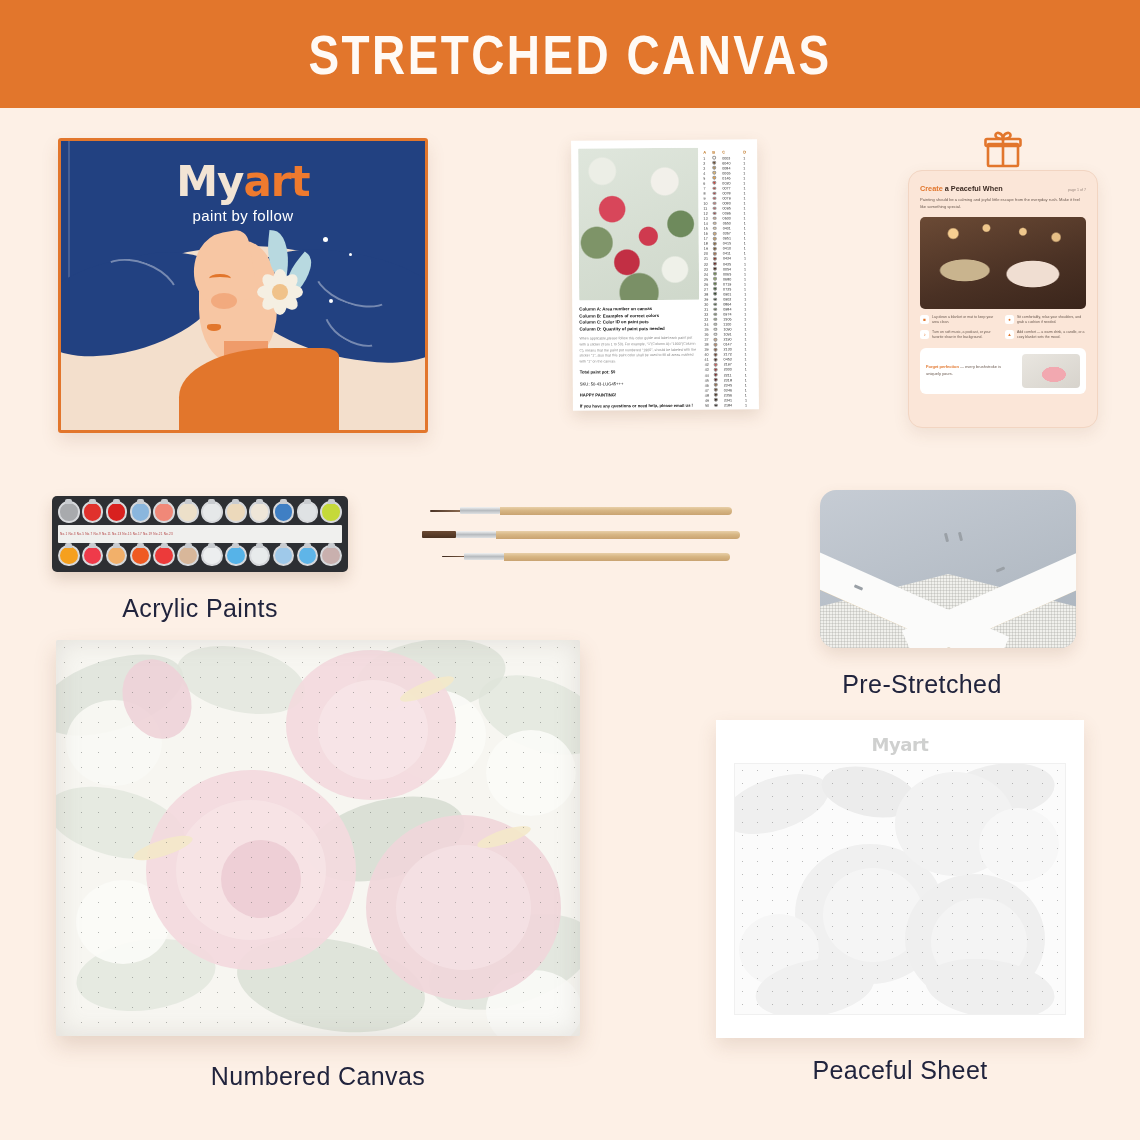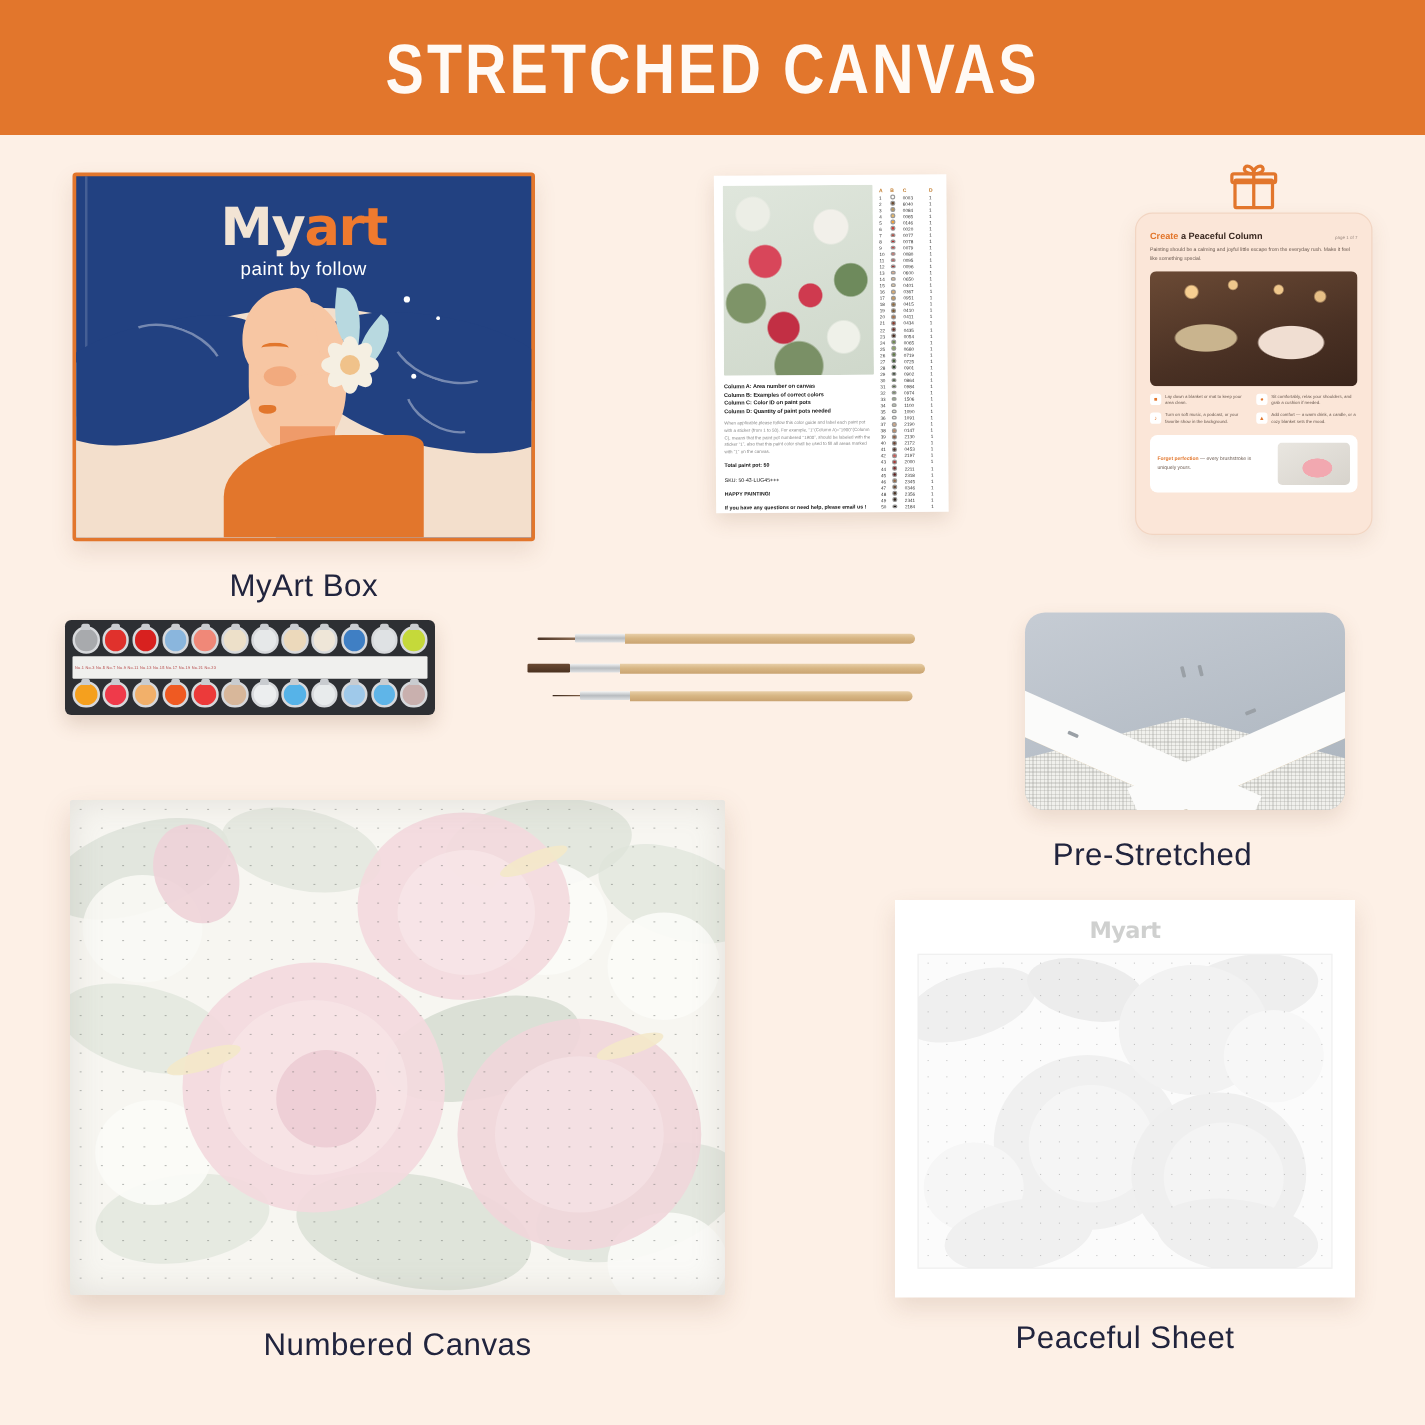--- a/index.html
+++ b/index.html
@@ -319,21 +319,20 @@
       <div class="dot-w" style="left:288px;top:112px;width:3px;height:3px;"></div>
       <div class="dot-w" style="left:268px;top:158px;width:4px;height:4px;"></div>
 
       <div class="logo">
         <div class="logo-word">
           <span class="logo-my">My</span><span class="logo-art">art</span>
         </div>
         <div class="logo-sub">paint by follow</div>
       </div>
     </div>
-    <div class="caption" style="margin-top:22px;">MyArt Box</div>
   </div>
 
   <div class="cell cc-wrap">
     <div class="cc">
       <div class="cc-left">
         <div class="cc-photo"></div>
         <div class="cc-legend">
           <b>Column A: Area number on canvas</b>
           <b>Column B: Examples of correct colors</b>
           <b>Column C: Color ID on paint pots</b>
@@ -664,21 +663,21 @@
         <rect x="8" y="16" width="30" height="22" rx="1"></rect>
         <rect x="5.5" y="11" width="35" height="7" rx="1.5"></rect>
         <line x1="23" y1="11" x2="23" y2="38"></line>
         <path d="M23 11 C 23 5, 16 3, 15.5 7 C 15.2 10, 20 11, 23 11 Z"></path>
         <path d="M23 11 C 23 5, 30 3, 30.5 7 C 30.8 10, 26 11, 23 11 Z"></path>
       </svg>
     </div>
     <div class="pdf">
       <div class="pdf-titlerow">
         <div class="pdf-title">
-          <span class="o">Create</span><span> a Peaceful Column</span>
+          <span class="o">Create</span><span> a Peaceful When</span>
         </div>
         <div class="pdf-page">page 1 of 7</div>
       </div>
       <div class="pdf-lede">Painting should be a calming and joyful little escape from the everyday rush. Make it feel like something special.</div>
       <div class="pdf-photo"></div>
       <div class="pdf-tips">
         <div class="tip">
           <div class="tip-ic">■</div>
           <div class="tip-tx">Lay down a blanket or mat to keep your area clean.</div>
         </div>
@@ -731,20 +730,21 @@
           <div class="pot" style="background: rgb(236, 58, 58);"></div>
           <div class="pot" style="background: rgb(216, 183, 154);"></div>
           <div class="pot" style="background: rgb(236, 238, 239);"></div>
           <div class="pot" style="background: rgb(86, 179, 232);"></div>
           <div class="pot" style="background: rgb(232, 235, 236);"></div>
           <div class="pot" style="background: rgb(159, 201, 234);"></div>
           <div class="pot" style="background: rgb(95, 181, 232);"></div>
           <div class="pot" style="background: rgb(201, 176, 174);"></div>
         </div>
     </div>
+    <div class="caption" style="margin-top:22px;">Acrylic Paints</div>
   </div>
 
   <div class="cell brushes-wrap">
     <div class="brush-stack">
       <div class="brush" style="left:30px;top:6px;">
         <div class="b-hair" style="width:30px;height:2px;background:linear-gradient(90deg,#4a3326,#8a6a50);"></div>
         <div class="b-ferrule"></div>
         <div class="b-handle" style="width:232px;"></div>
       </div>
       <div class="brush" style="left:22px;top:30px;">

